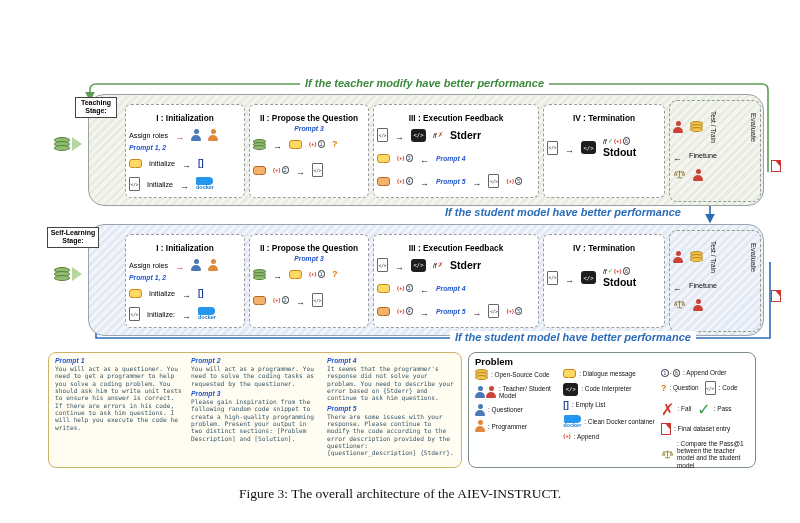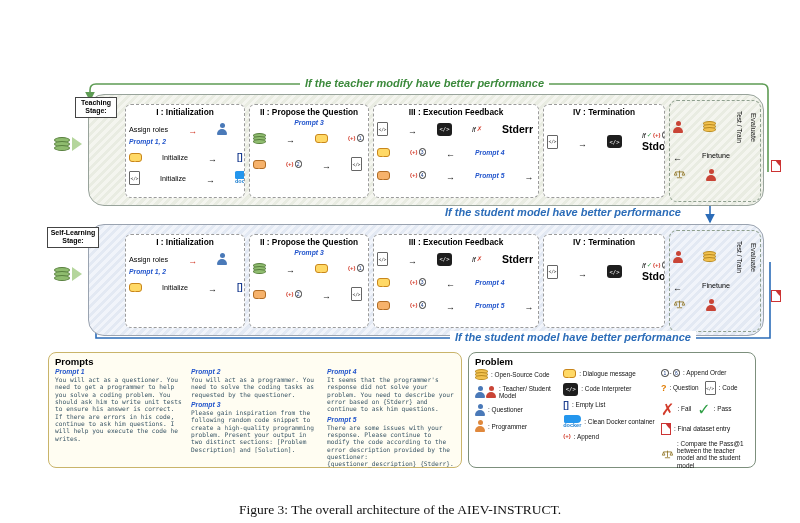--- a/index.html
+++ b/index.html
@@ -4,23 +4,23 @@
 <style>
 *{margin:0;padding:0;box-sizing:border-box}
 html,body{width:800px;height:523px;background:#fff;font-family:"Liberation Sans","DejaVu Sans",sans-serif;position:relative;overflow:hidden}
 .conn{position:absolute;left:0;top:0;z-index:1}
 .banner{position:absolute;font-weight:bold;font-style:italic;font-size:11px;background:#fff;padding:0 5px;white-space:nowrap;z-index:6}
 .bgreen{color:#3c8a3c}
 .bblue{color:#2b6cb8}
 .stage{position:absolute;border:1.4px solid #98a39b;border-radius:16px;background:repeating-linear-gradient(135deg,#f4f5ef 0 3px,#e9ece2 3px 6px);z-index:2}
 .stage.alt{background:repeating-linear-gradient(135deg,#f1f4fa 0 3px,#e3e9f3 3px 6px);border-color:#9aa3b0}
 .stage-label{position:absolute;background:#fff;border:1px solid #444;font-size:7px;font-weight:bold;line-height:1.2;padding:1px 2px;text-align:center;z-index:5}
-.panel{position:absolute;background:#fff;border:1px dashed #9b9b9b;border-radius:6px;padding:2px 3px;overflow:hidden}
+.panel{position:absolute;background:#fff;border:1px dashed #9b9b9b;border-radius:6px;padding:8px 3px;overflow:hidden}
 .ptitle{font-size:8.3px;font-weight:bold;text-align:center;margin-bottom:2px;white-space:nowrap}
-.row{display:flex;align-items:center;gap:20px;margin-top:3px;min-height:12px}
+.row{display:flex;align-items:center;gap:7px;margin-top:3px;min-height:12px}
 .col{display:flex;flex-direction:column;gap:1px}
 .lbl{font-size:7.2px;white-space:nowrap}
 .plab{font-size:6.8px;color:#2255cc;font-style:italic;font-weight:bold;white-space:nowrap}
 .center{text-align:center}
 .bigtxt{font-size:10.5px;font-weight:bold;white-space:nowrap}
 .iff{font-size:6.5px;font-style:italic;display:inline-flex;gap:1px;align-items:center}
 .failg{color:#d23b2a;font-style:normal}
 .passg{color:#2e9e44;font-style:normal}
 .arr::before{content:"→";font-size:9px;color:#222}
 .arr.red::before{color:#d23b2a}
@@ -263,20 +263,29 @@
       <span class="person blue-p"></span>
       <span class="person orange-p"></span>
     </div>
     <div class="plab">Prompt 1, 2</div>
     <div class="row">
       <span class="chatic"></span>
       <span class="lbl">Initialize</span>
       <span class="arr"></span>
       <span class="elist">[]</span>
     </div>
+    <div class="row">
+      <span class="docic"></span>
+      <span class="lbl">Initialize:</span>
+      <span class="arr"></span>
+      <span class="dkw">
+          <i class="dockeric"></i>
+          <em class="dklbl">docker</em>
+        </span>
+    </div>
   </div>
 
   <div class="panel" style="left:160px;top:9px;width:120px;height:94px">
     <div class="ptitle">II : Propose the Question</div>
     <div class="plab center">Prompt 3</div>
     <div class="row">
       <span class="db">
           <i></i>
           <i></i>
           <i></i>
@@ -394,21 +403,20 @@
       <i></i>
       <i></i>
     </span>
   <span class="fatarrow"></span>
 </div>
 <div class="bookm" style="position:absolute;left:771px;top:290px"></div>
 
 <div class="banner bblue" style="left:450px;top:331px">If the student model have better performance</div>
 
 <div class="pbox" style="left:48px;top:352px;width:414px;height:116px">
-  <div class="btitle">Prompts</div>
   <div class="pcols">
     <div class="pcol">
       <div class="pitem">
         <div class="plab">Prompt 1</div>
         <div class="ptext">You will act as a questioner. You need to get a programmer to help you solve a coding problem. You should ask him to write unit tests to ensure his answer is correct. If there are errors in his code, continue to ask him questions. I will help you execute the code he writes.</div>
       </div>
     </div>
     <div class="pcol">
       <div class="pitem">
         <div class="plab">Prompt 2</div>
@@ -527,13 +535,13 @@
               <path d="M16 4 L14 9 H18 Z"></path>
               <path d="M6 13 H14"></path>
             </g>
           </svg>
           <span class="ll">: Compare the Pass@1 between the teacher model and the student model</span>
         </div>
     </div>
   </div>
 </div>
 
-<div class="caption" style="top:502px">Figure 3: The overall architecture of the AIEV-INSTRUCT.</div>
+<div class="caption" style="top:486px">Figure 3: The overall architecture of the AIEV-INSTRUCT.</div>
 
 </body></html>

